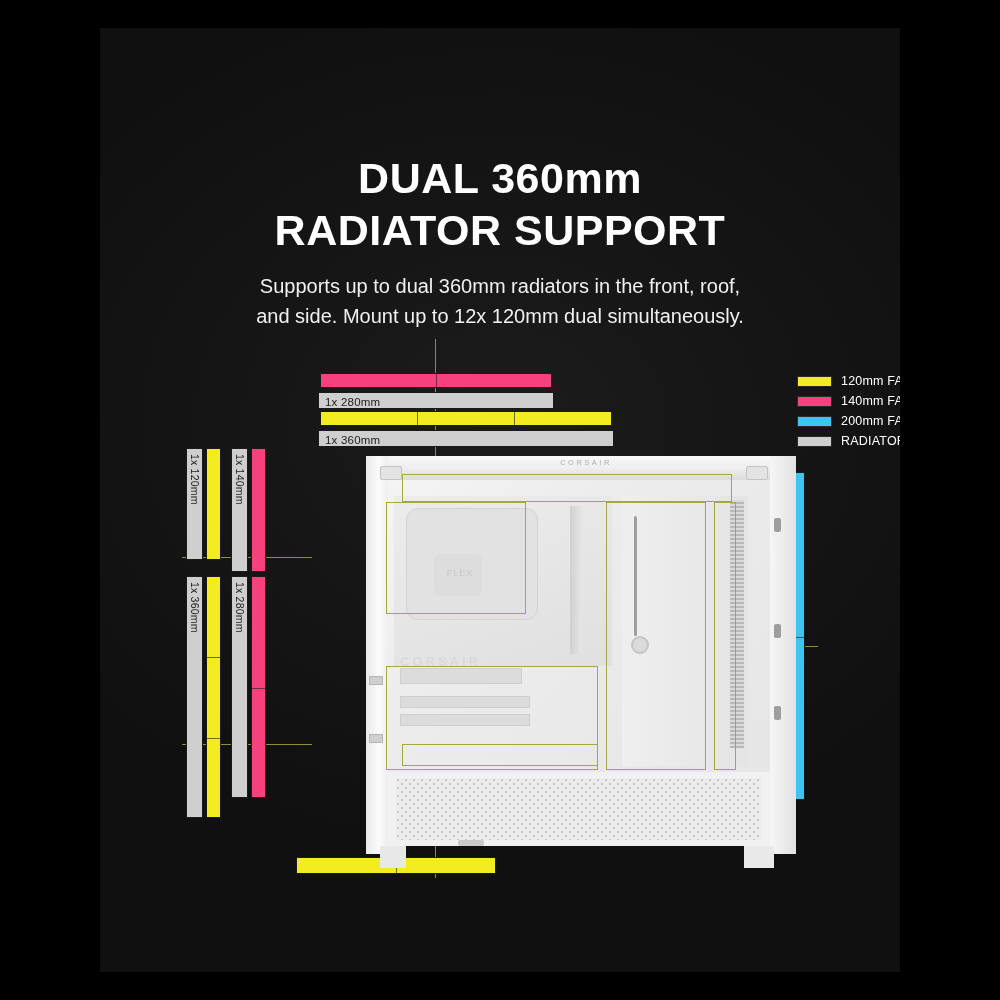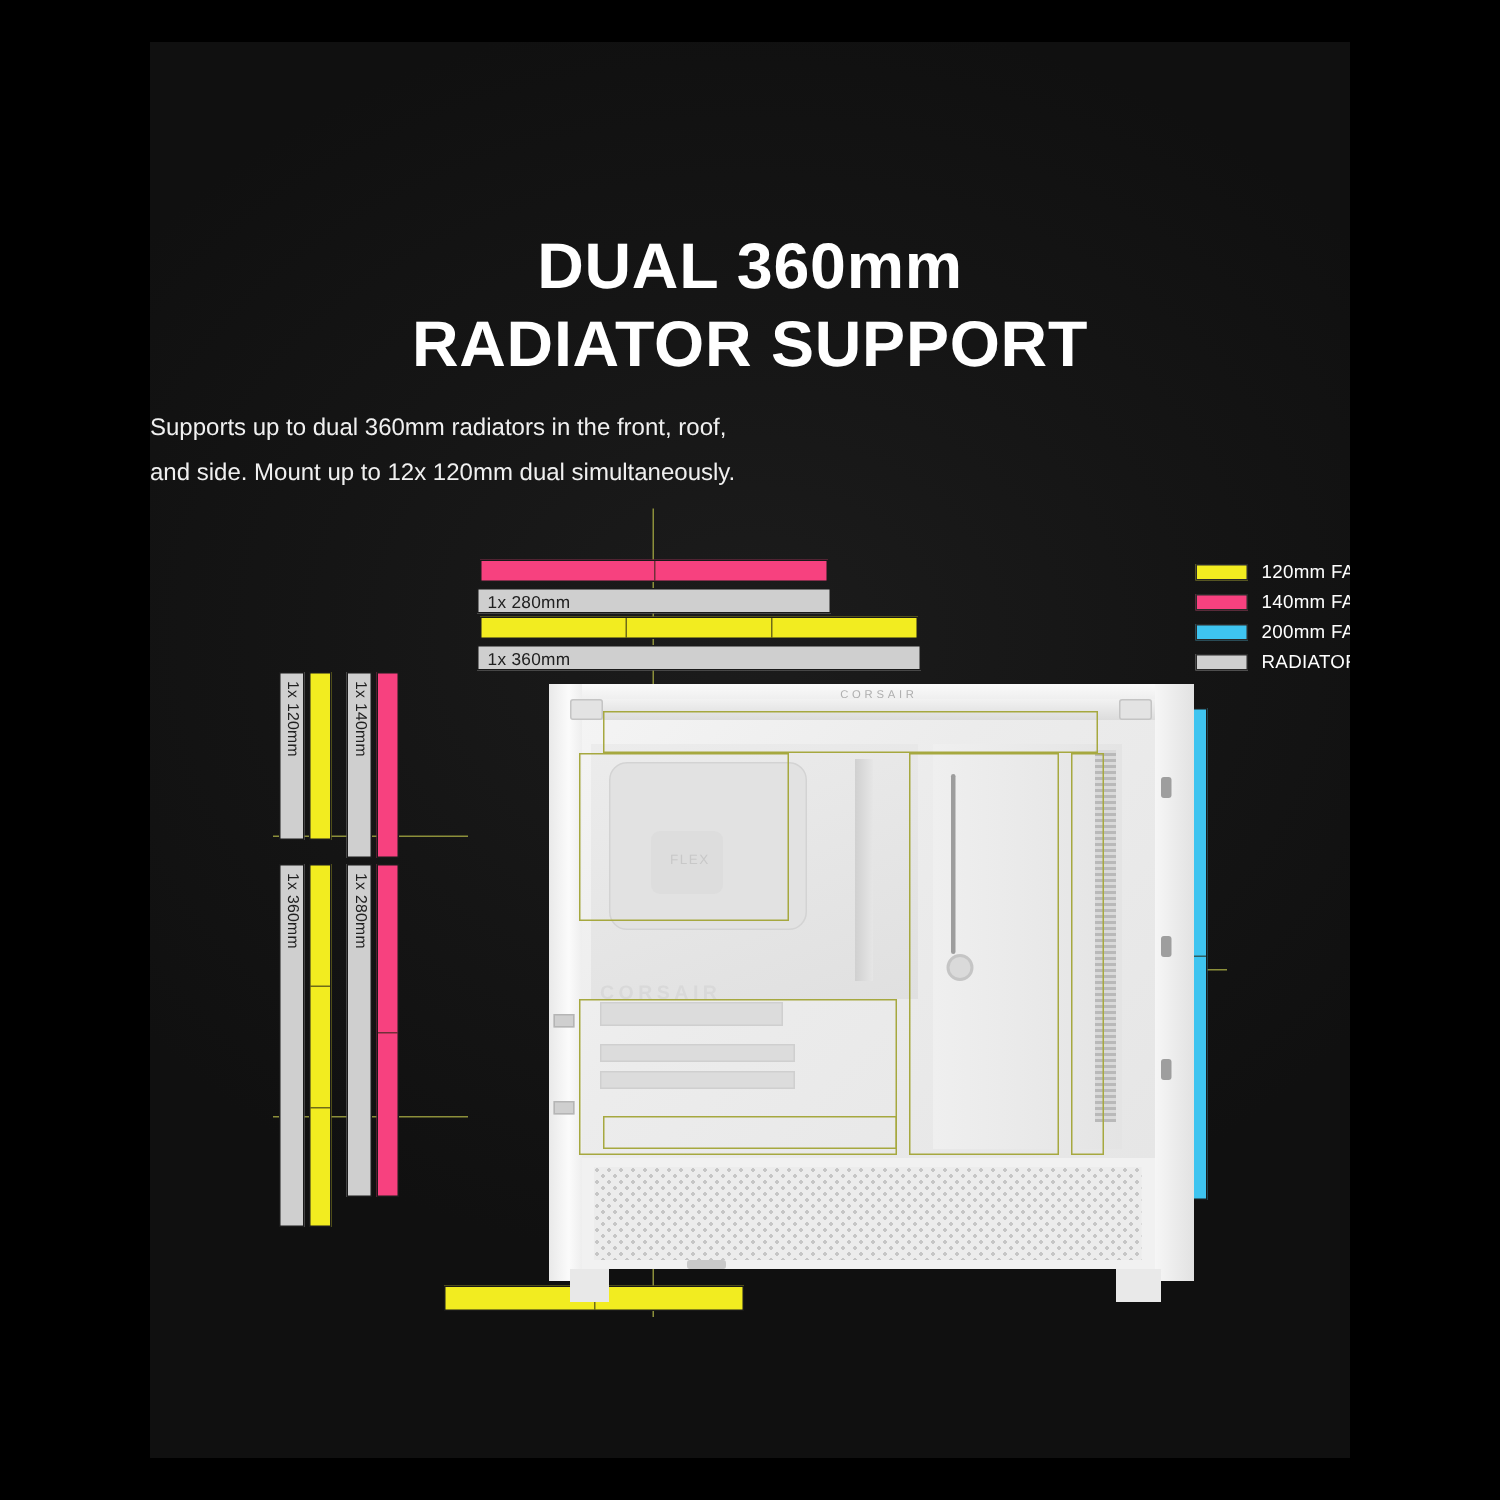--- a/index.html
+++ b/index.html
@@ -34,23 +34,23 @@
     font-size: 43px;
     font-weight: 700;
     letter-spacing: 0.5px;
     line-height: 52px;
     font-family: "Liberation Sans", sans-serif;
   }
   #title .l2 { display: block; }
   #subtitle {
     position: absolute;
     left: 0; right: 0; top: 243px;
-    text-align: left;
+    text-align: center;
     color: #f0f0f0;
-    font-size: 16px;
+    font-size: 20px;
     font-weight: 400;
     line-height: 30px;
   }
   #subtitle span { display: block; }
 
   
   #legend {
     position: absolute;
     left: 697px; top: 343px;
     width: 150px;

